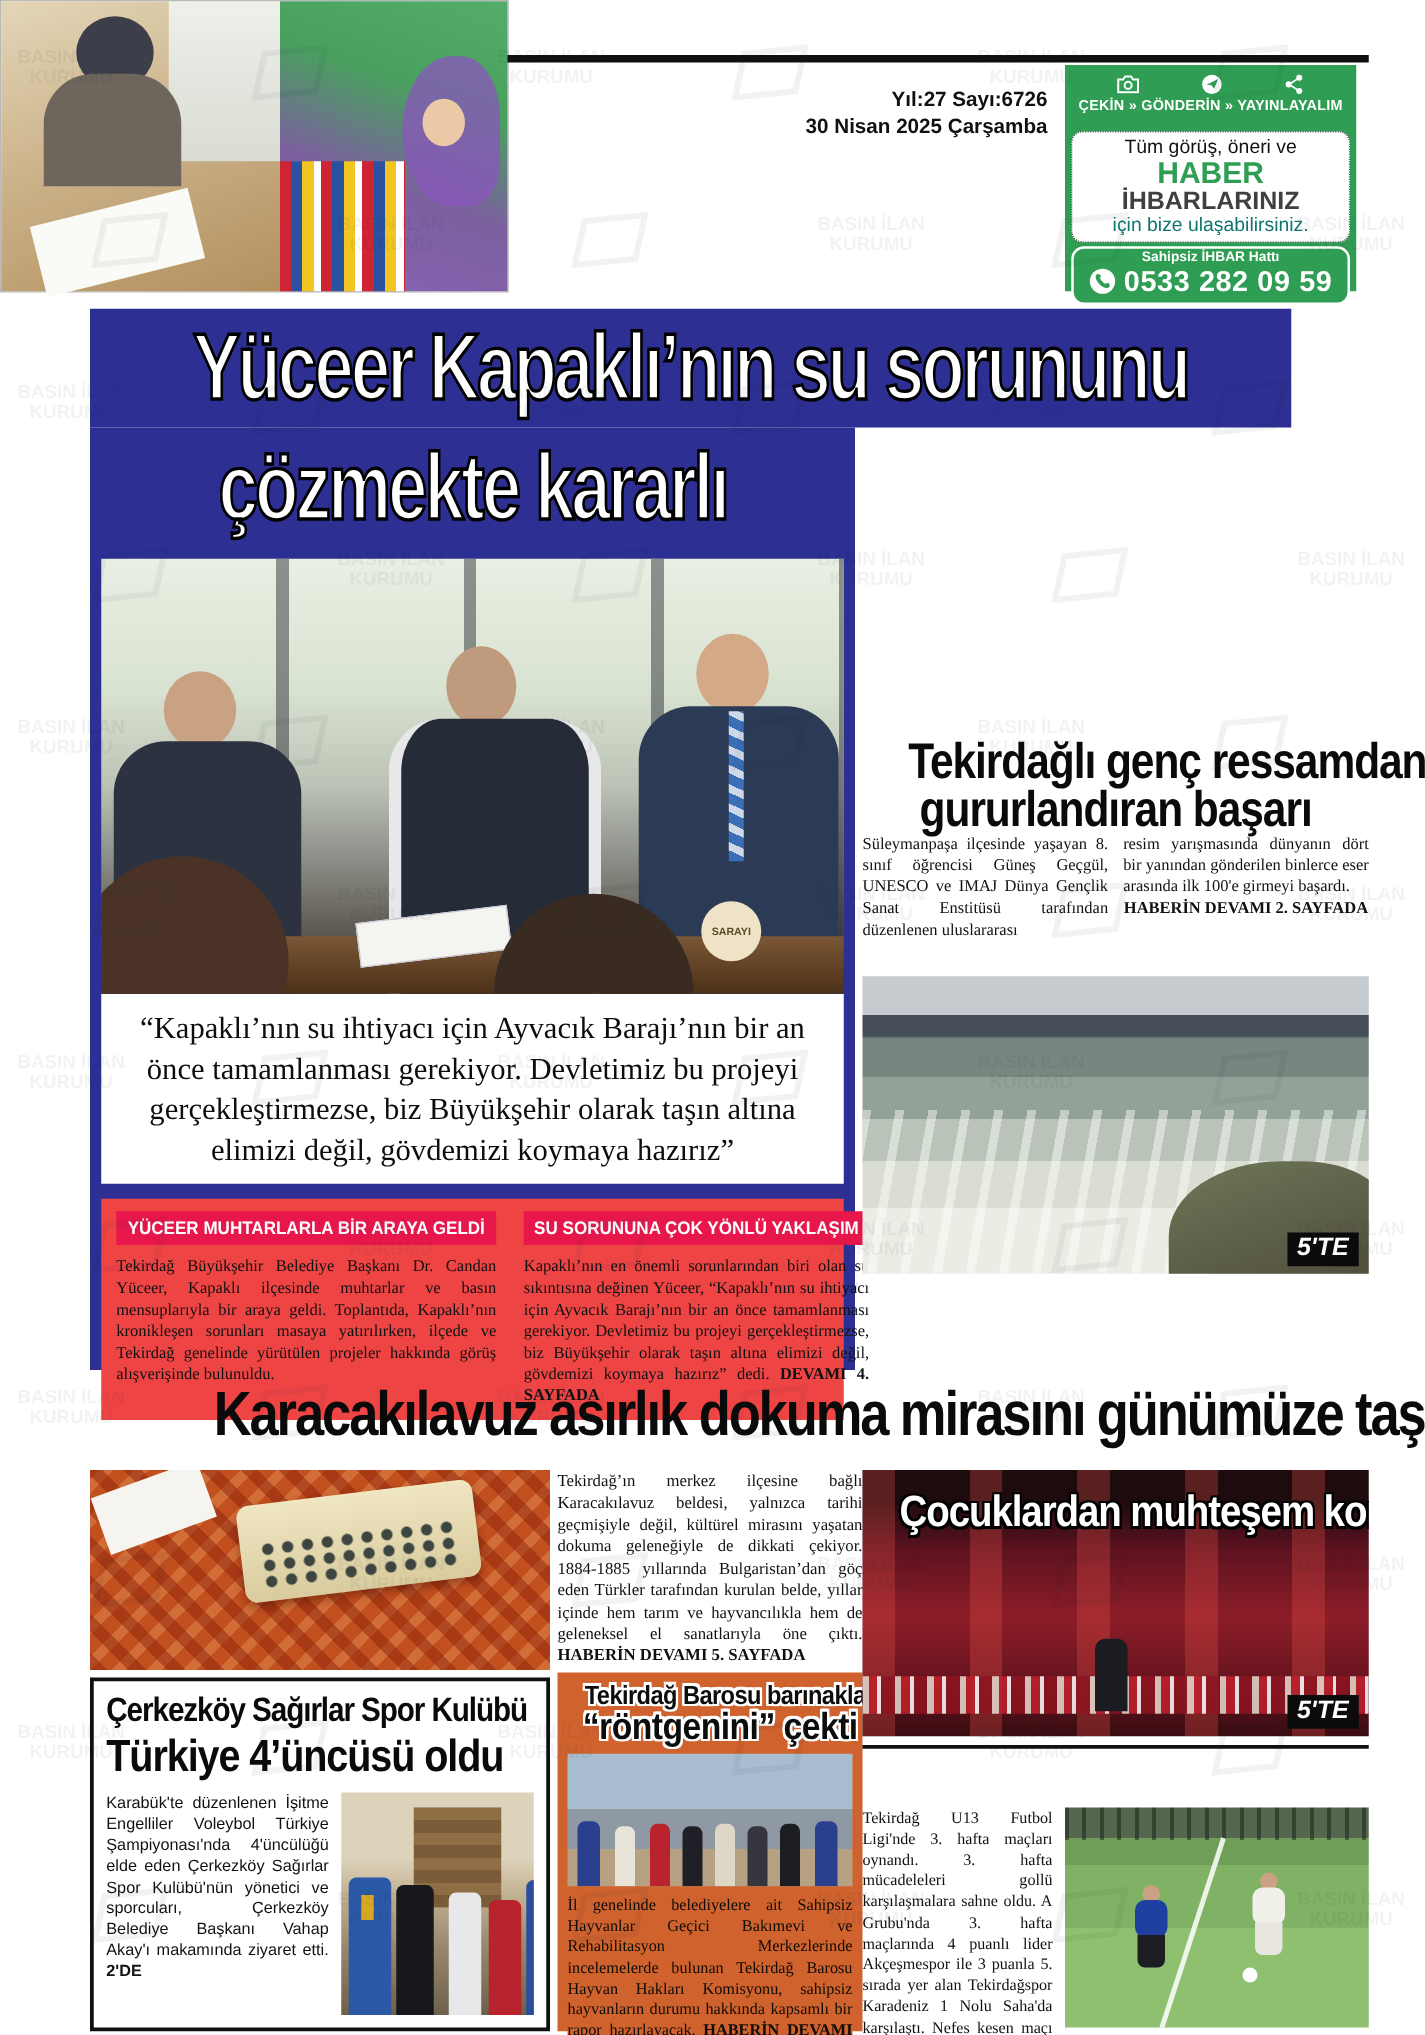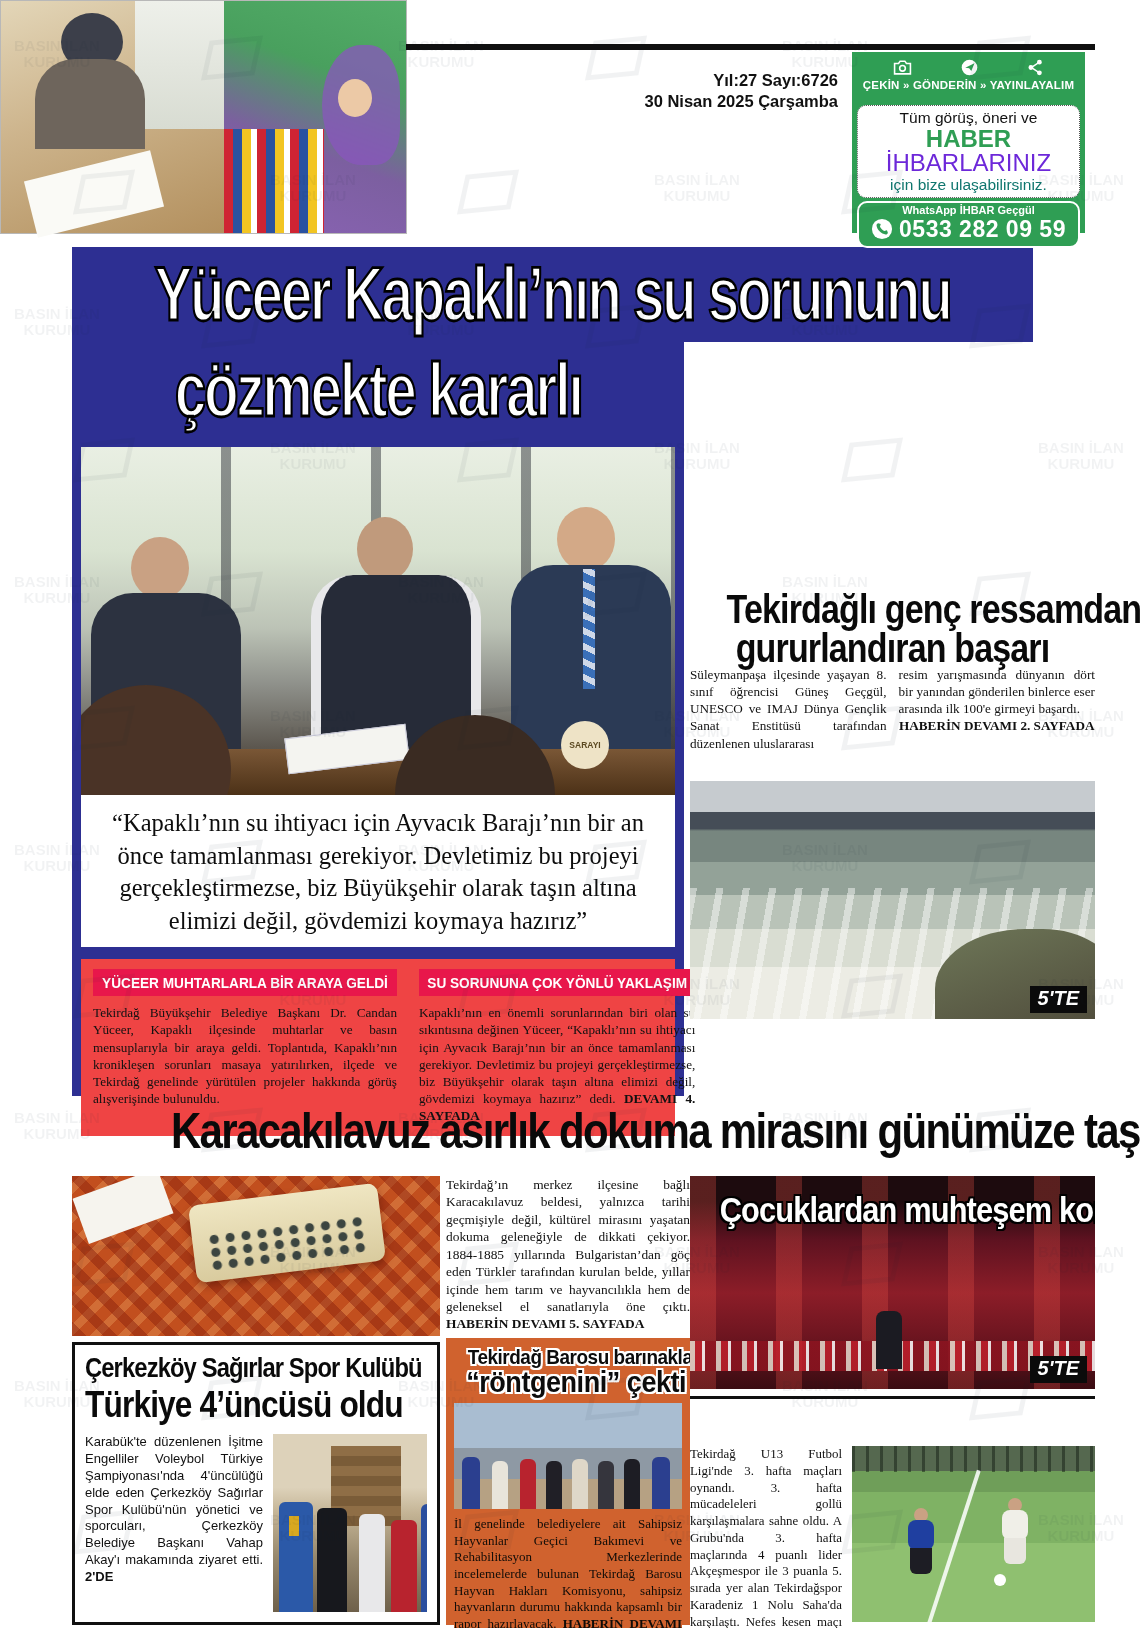--- a/index.html
+++ b/index.html
@@ -24,21 +24,21 @@
   .dateline{left:560px;top:70px;width:278px;text-align:right;font-weight:bold;font-size:16.5px;line-height:1.25}
   .info-bar{left:75px;top:215px;width:768px;height:23px;background:#0c0c0c;border-radius:4px 12px 12px 4px;
             color:#fff;font-size:13.5px;display:flex;align-items:center;justify-content:space-between;padding:0 16px;box-sizing:border-box;z-index:2}
   
   .green-box{left:852px;top:52px;width:233px;height:181px;background:#2f9e54;z-index:4;box-sizing:border-box;padding:4px 5px}
   .gb-icons{display:flex;justify-content:space-around;align-items:center;height:20px;margin:1px 12px 0}
   .gb-steps{color:#fff;font-weight:bold;font-size:11.5px;text-align:center;letter-spacing:.2px;margin-top:2px}
   .gb-panel{background:#fff;border:1.6px dotted #555;border-radius:9px;margin-top:14px;padding:3px 2px;text-align:center}
   .gb-l1{font-size:15.5px;color:#111}
   .gb-l2{font-size:24px;font-weight:bold;color:#2f9e54;line-height:1.02}
-  .gb-l3{font-size:24px;font-weight:normal;color:#6d28d9;line-height:1.02}
+  .gb-l3{font-size:20px;font-weight:bold;color:#404040;line-height:1.02}
   .gb-l4{font-size:15.5px;color:#0f766e}
   .gb-pill{background:#2f9e54;border:2px solid #fff;border-radius:10px;margin-top:3px;padding:1px 4px 3px;text-align:center}
   .gb-wa-label{color:#fff;font-weight:bold;font-size:11px}
   .gb-phone-row{display:flex;align-items:center;justify-content:center;gap:6px}
   .gb-phone{color:#fff;font-weight:bold;font-size:23px;letter-spacing:.5px}
   
   .lead1{left:72px;top:247px;width:961px;height:95px;background:#2d2f92;display:flex;align-items:center;justify-content:center;z-index:2}
   .lead2{left:72px;top:342px;width:612px;height:97px;background:#2d2f92;display:flex;align-items:center;justify-content:center;z-index:2}
   .lead-txt{font-size:71px;color:#fff;-webkit-text-stroke:2.6px #000;letter-spacing:-3px;transform:scaleX(.8) scaleY(1.06)}
   
@@ -194,21 +194,21 @@
       </span>
     </div>
     <div class="gb-steps">ÇEKİN » GÖNDERİN » YAYINLAYALIM</div>
     <div class="gb-panel">
       <div class="gb-l1">Tüm görüş, öneri ve</div>
       <div class="gb-l2">HABER</div>
       <div class="gb-l3">İHBARLARINIZ</div>
       <div class="gb-l4">için bize ulaşabilirsiniz.</div>
     </div>
     <div class="gb-pill">
-      <div class="gb-wa-label">WhatsApp İHBAR Geçgül</div>
+      <div class="gb-wa-label">Sahipsiz İHBAR Hattı</div>
       <div class="gb-phone-row">
         <span>
           <svg width="22" height="22" viewBox="0 0 24 24">
               <circle cx="12" cy="12" r="11" fill="#fff"></circle>
               <path d="M8 5.6c-1.1.2-2.1 1.3-2 2.4.3 4.6 5.4 9.7 10 10 1.1.1 2.2-.9 2.4-2l-1-2.6-3 .8c-1.8-1-3.6-2.8-4.6-4.6l.8-3z" fill="#2f9e54"></path>
             </svg>
         </span>
         <span class="gb-phone">0533 282 09 59</span>
       </div>
     </div>

